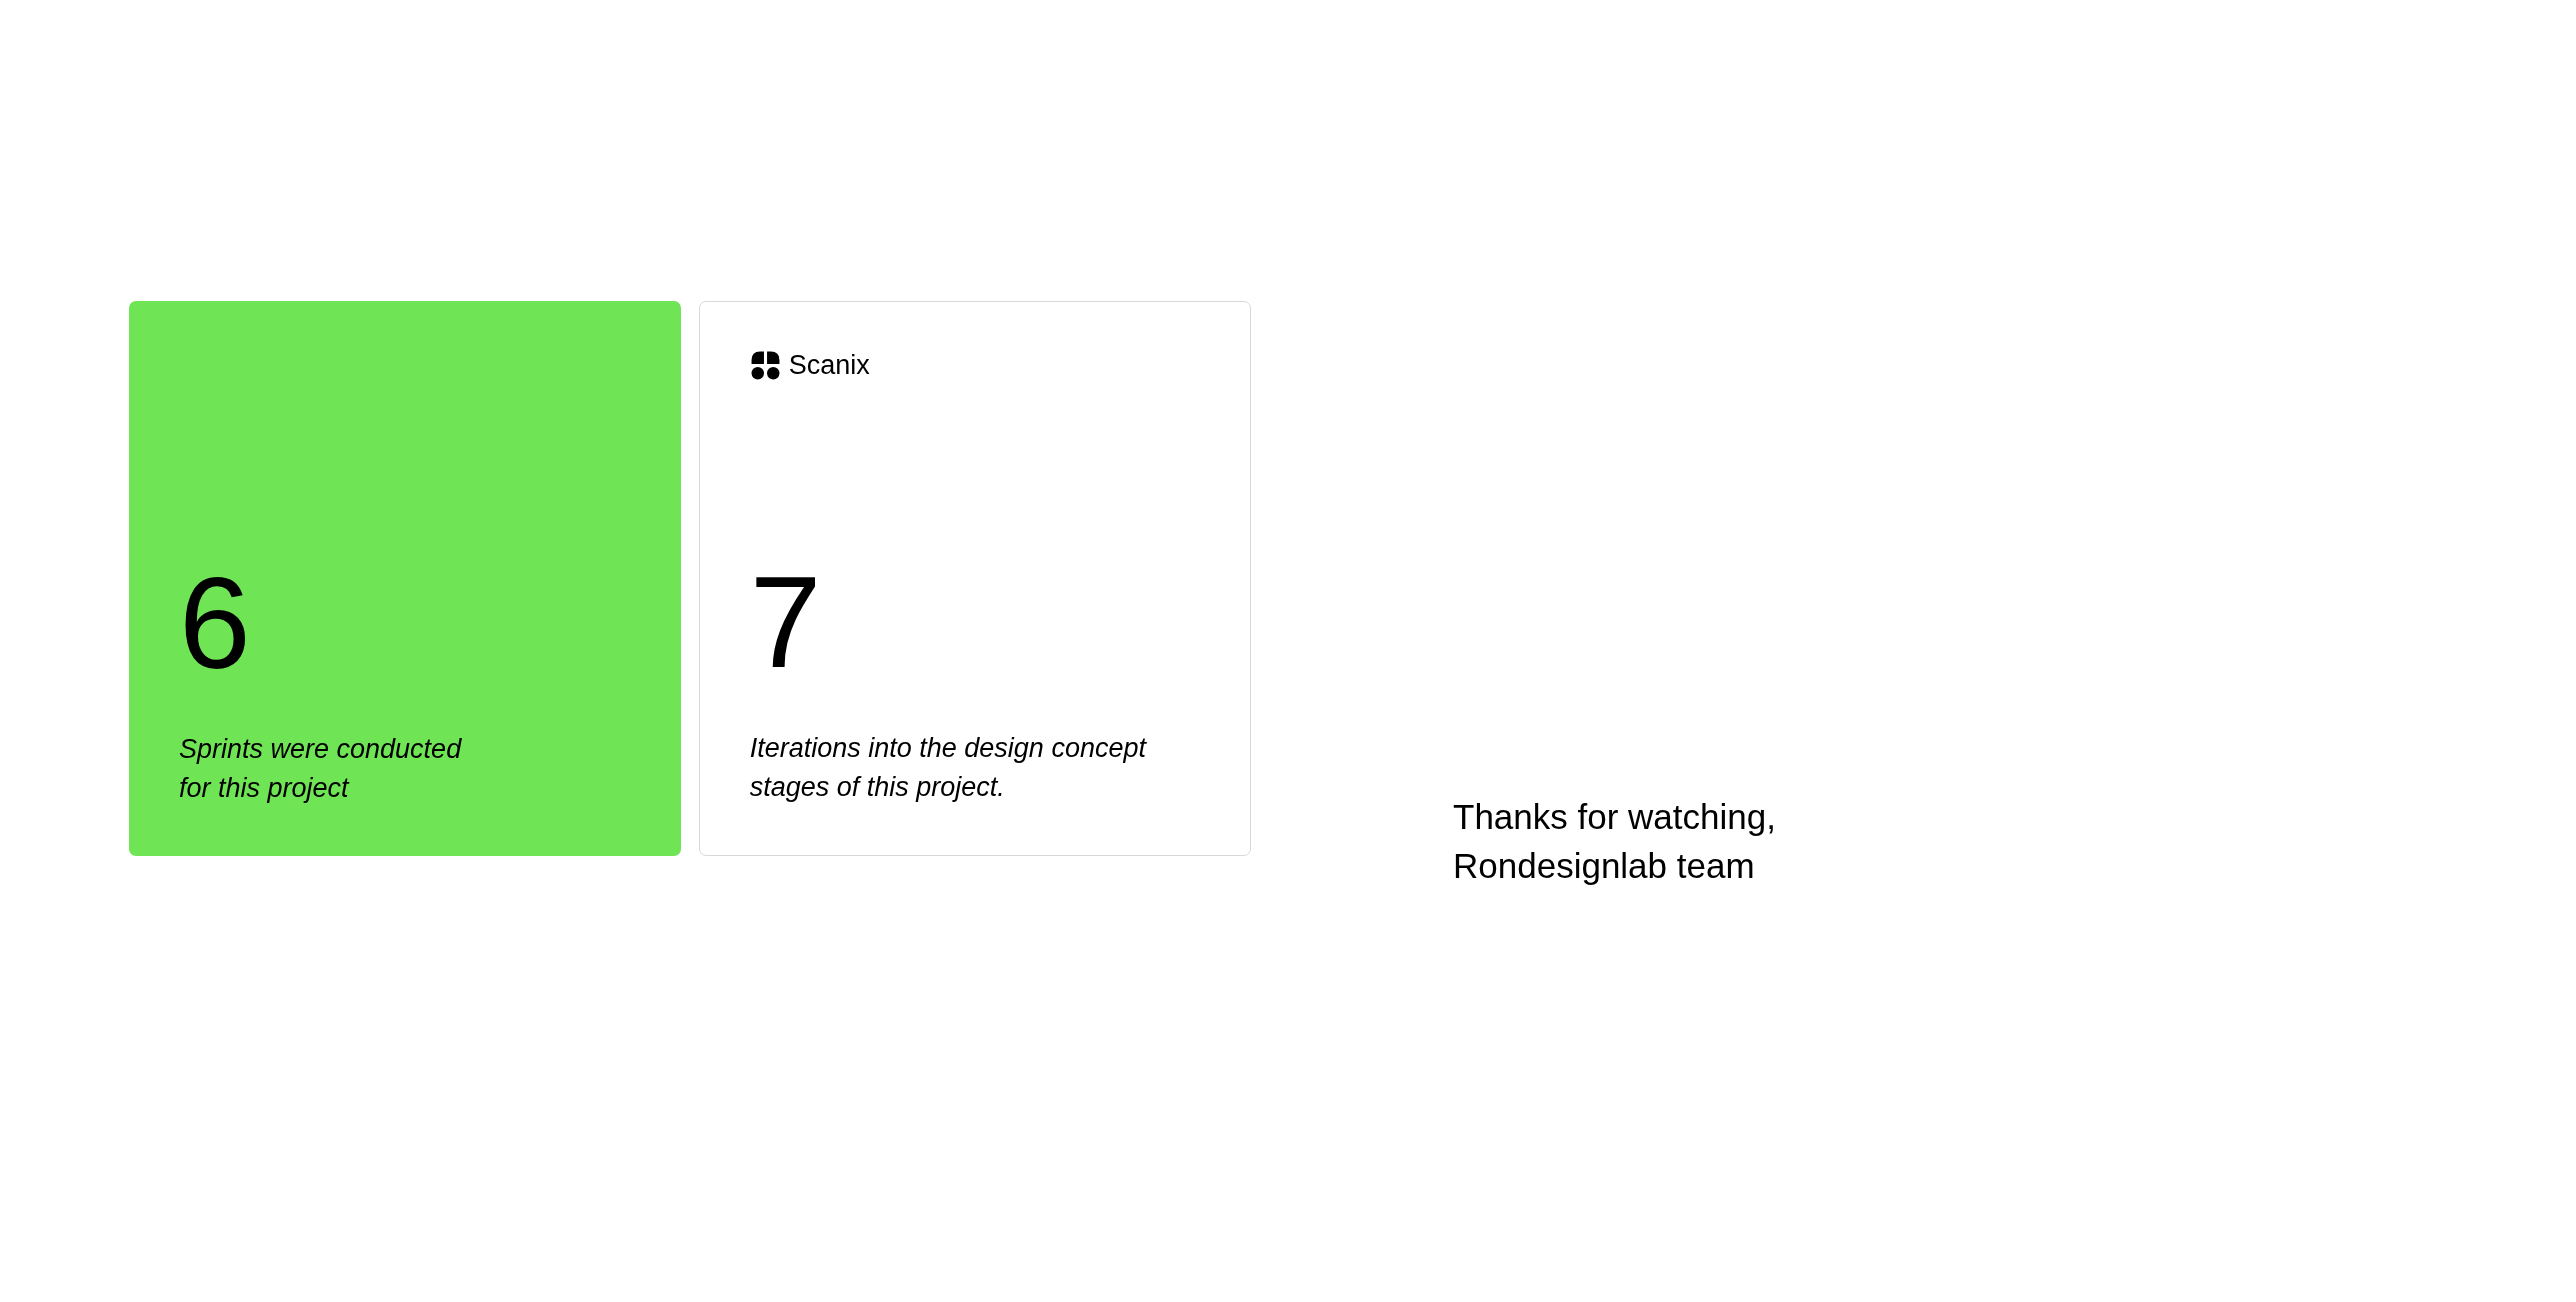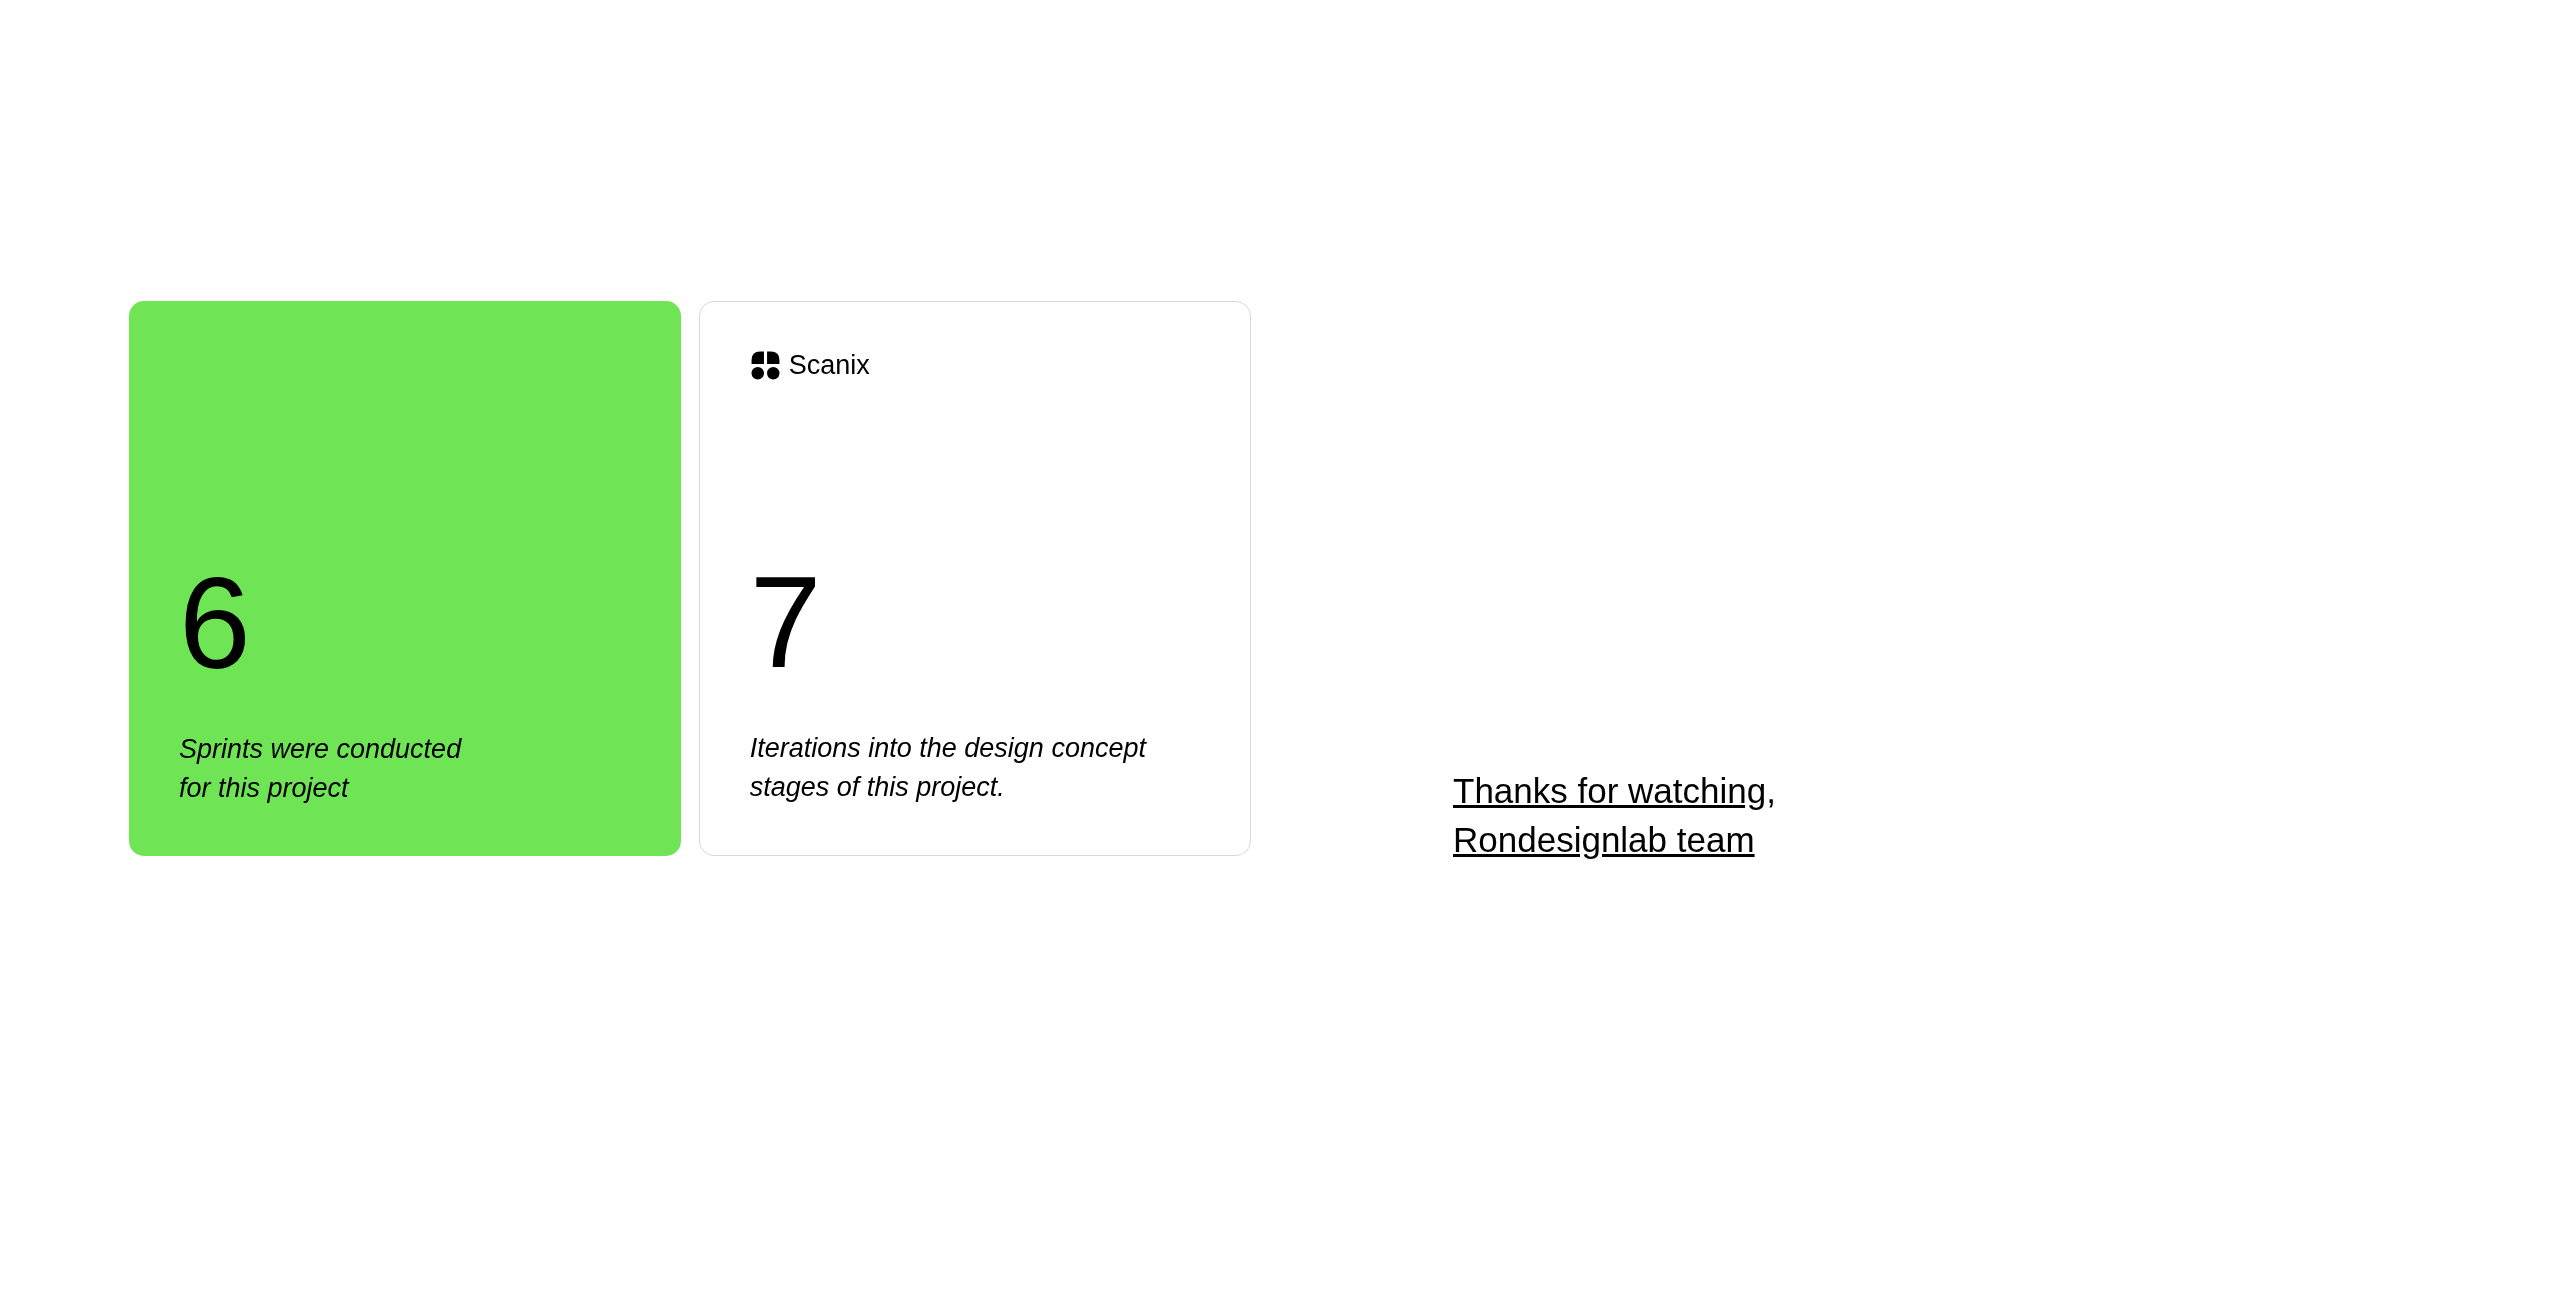--- a/index.html
+++ b/index.html
@@ -27,21 +27,21 @@
   }
   
   .cards-row {
     display: flex;
     gap: 17.7px;
   }
   
   .card {
     width: 552px;
     height: 555px;
-    border-radius: 15px;
+    border-radius: 7px;
     padding: 48px 50px;
     display: flex;
     flex-direction: column;
   }
   
   .card-green {
     background: #6FE556;
   }
   
   .card-white {
@@ -81,26 +81,25 @@
     font-weight: 300;
     color: #000000;
     line-height: 1.45;
     max-width: 435px;
     font-style: italic;
   }
   
   .thanks-text {
     position: absolute;
     left: 1453px;
-    top: 766px;
+    top: 792px;
     font-size: 35px;
     font-weight: 300;
     color: #000000;
     line-height: 1.4;
-    text-decoration: underline;
   }
 </style>
 </head>
 <body>
 
 <div class="container">
   <div class="cards-row">
 
     <div class="card card-green">
       <div class="card-number">6</div>

